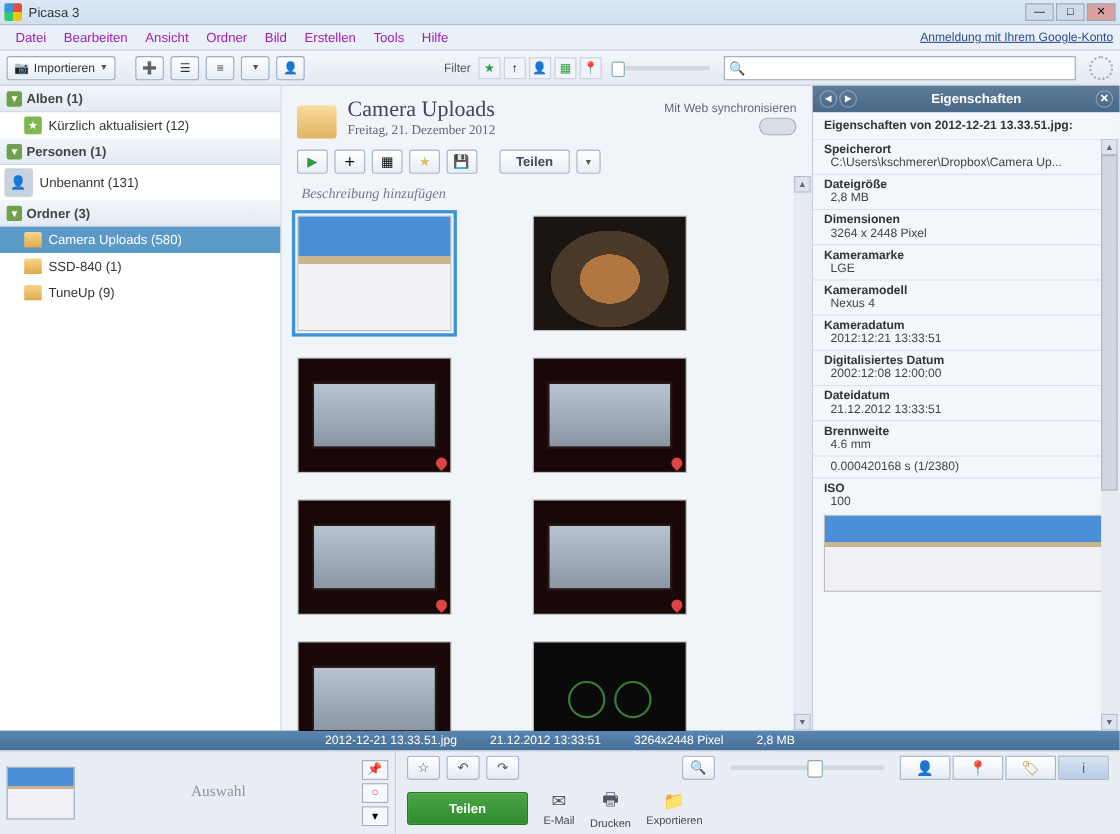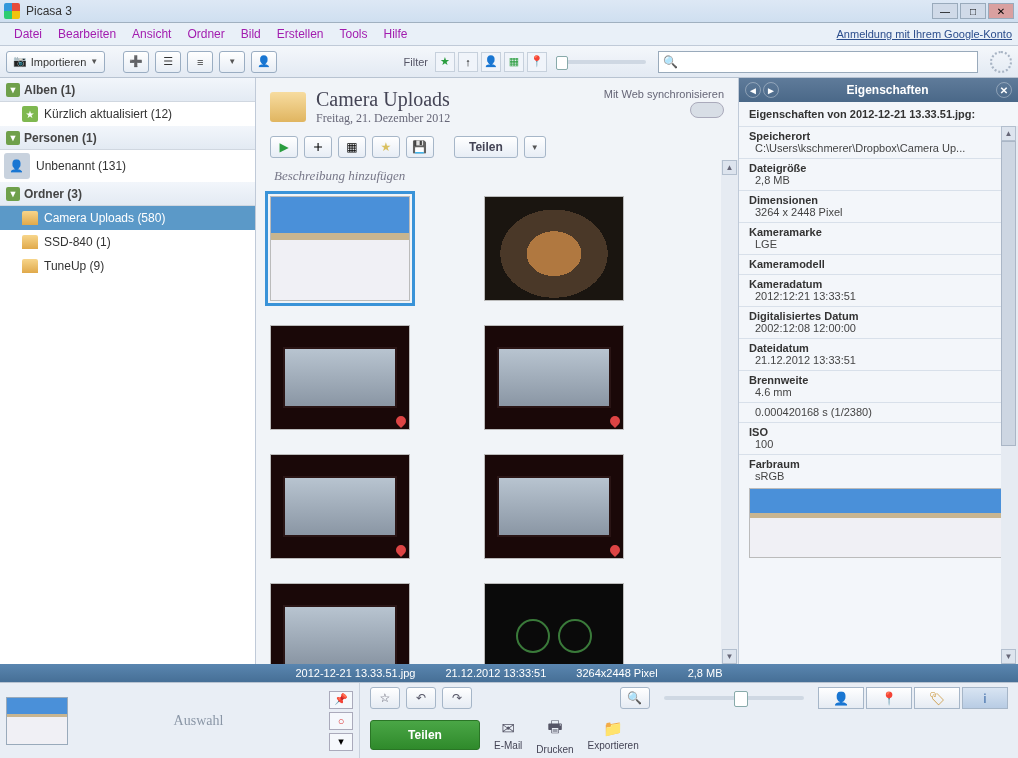--- a/index.html
+++ b/index.html
@@ -42,21 +42,21 @@
 .shdr { height: 24px; background: linear-gradient(#f2f6fb,#e3eaf3); border-bottom: 1px solid #d0d7e0; display: flex; align-items: center; padding: 0 6px; gap: 4px; font-weight: bold; color: #444; }
 .shdr .arr { width: 14px; height: 14px; background: #6fa04b; display: flex; align-items: center; justify-content: center; color: #fff; font-size: 9px; border-radius: 2px; }
 .sitem { height: 24px; display: flex; align-items: center; padding: 0 8px 0 22px; gap: 6px; color: #333; }
 .sitem.sel { background: #5b99c8; color: #fff; }
 .sitem .ficon2 { width: 16px; height: 14px; background: linear-gradient(#f7d58a,#e0a94a); border-radius: 2px 2px 0 0; position: relative; }
 .sitem .ricon { width: 16px; height: 16px; background: #7fb850; border-radius: 2px; display:flex;align-items:center;justify-content:center;color:#fff;font-size:10px; }
 .sitem .picon { width: 26px; height: 26px; background: #c8d2de; border-radius: 3px; margin-left:-18px; display:flex;align-items:center;justify-content:center;color:#fff; }
 
 
 .center { flex: 1; background: #f1f4f8; display: flex; flex-direction: column; position: relative; }
-.album-hdr { padding: 10px 14px 6px; display: flex; align-items: flex-start; gap: 10px; }
+.album-hdr { padding: 10px 14px 6px; display: flex; align-items: flex-end; gap: 10px; }
 .album-hdr .bigfolder { width: 36px; height: 30px; background: linear-gradient(#f7dca0,#e0b560); border-radius: 3px; margin-top:4px; }
 .album-hdr .at { font-family: Georgia, serif; font-size: 20px; color: #445; }
 .album-hdr .ad { font-family: Georgia, serif; font-size: 12px; color: #667; }
 .album-hdr .sync { margin-left: auto; font-size: 11px; color: #667; text-align: right; }
 .album-hdr .toggle { width: 34px; height: 16px; background: #d8dee6; border: 1px solid #aab; border-radius: 8px; margin-top: 2px; display: inline-block; }
 .album-tb { height: 30px; display: flex; align-items: center; gap: 6px; padding: 0 14px; }
 .atbtn { width: 28px; height: 22px; background: linear-gradient(#fff,#e7edf5); border: 1px solid #a6b6c8; border-radius: 3px; display: flex; align-items: center; justify-content: center; font-size: 12px; }
 .atbtn.play { color: #2a9d3f; }
 .atbtn.share { width: auto; padding: 0 14px; font-weight: bold; color: #445; }
 .desc { padding: 6px 18px; font-family: Georgia, serif; font-style: italic; color: #778; font-size: 13px; }
@@ -292,20 +292,21 @@
       <div class="prop">
           <div class="pk">Dimensionen</div>
           <div class="pv">3264 x 2448 Pixel</div>
         </div>
       <div class="prop">
           <div class="pk">Kameramarke</div>
           <div class="pv">LGE</div>
         </div>
       <div class="prop">
           <div class="pk">Kameramodell</div>
+          <div class="pv">Nexus 4</div>
         </div>
       <div class="prop">
           <div class="pk">Kameradatum</div>
           <div class="pv">2012:12:21 13:33:51</div>
         </div>
       <div class="prop">
           <div class="pk">Digitalisiertes Datum</div>
           <div class="pv">2002:12:08 12:00:00</div>
         </div>
       <div class="prop">
@@ -315,24 +316,20 @@
       <div class="prop">
           <div class="pk">Brennweite</div>
           <div class="pv">4.6 mm</div>
         </div>
       <div class="prop">
           <div class="pv">0.000420168 s (1/2380)</div>
         </div>
       <div class="prop">
           <div class="pk">ISO</div>
           <div class="pv">100</div>
-        </div>
-      <div class="prop">
-          <div class="pk">Farbraum</div>
-          <div class="pv">sRGB</div>
         </div>
       <div class="thumb-preview"></div>
       <div class="props-scroll">
         <div class="sbtn">▲</div>
         <div class="strack">
             <div class="sthumb"></div>
           </div>
         <div class="sbtn">▼</div>
       </div>
     </div>

